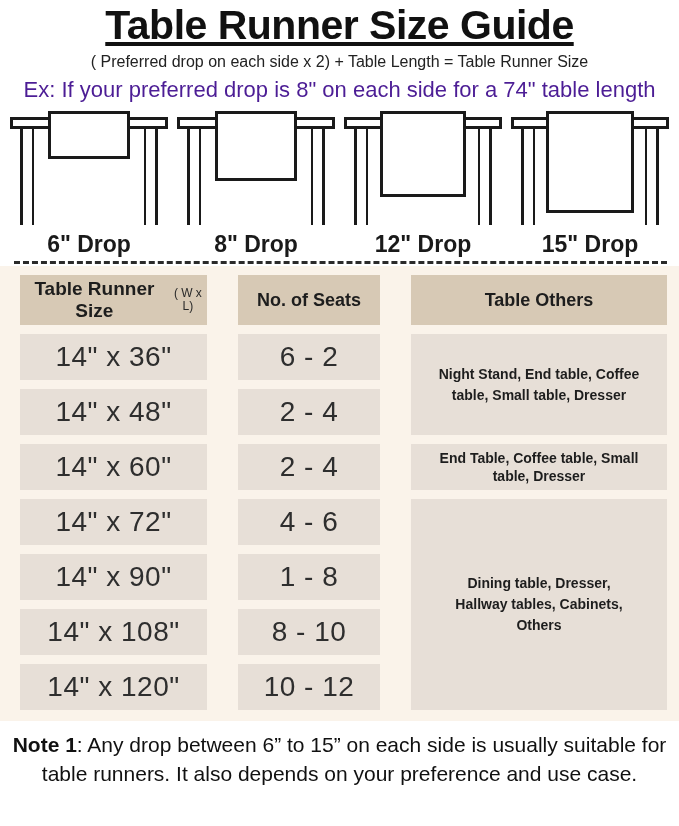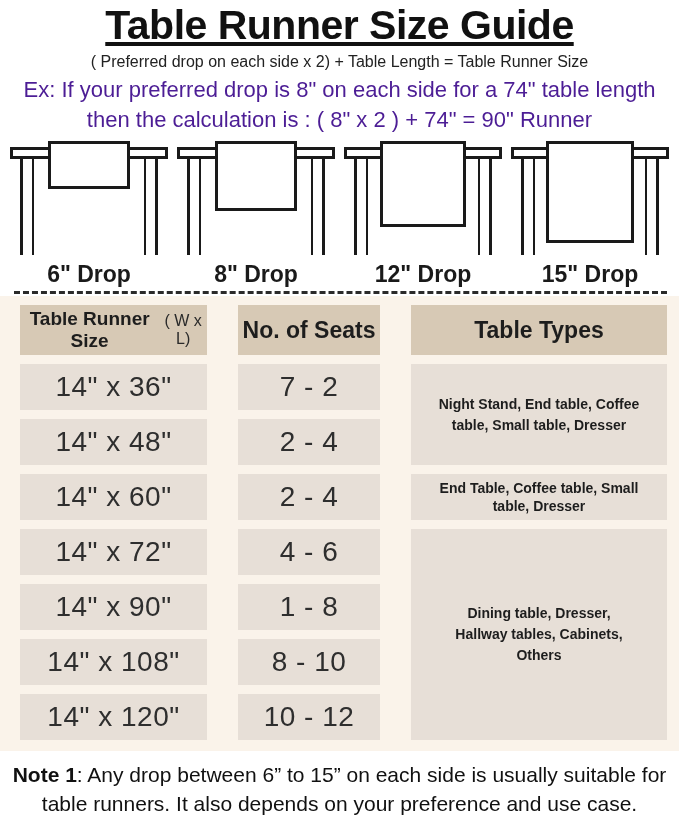--- a/index.html
+++ b/index.html
@@ -74,22 +74,22 @@
     column-gap:31px;
     row-gap:9px;
   }
   .cell{
     display:flex; flex-direction:row;
     align-items:center; justify-content:center;
     text-align:center;
   }
   .hdr{ background:var(--header-bg,#d7c9b5); }
   .hdr .h-main{ font-size:19px; font-weight:bold; line-height:1.15; color:#1d1d1d;}
-  .hdr .h-sub{ font-size:16px; line-height:1.1; color:#2a2a2a;}
-  .hdr .h-big{ font-size:23px; font-weight:bold; color:#1d1d1d;}
+  .hdr .h-sub{ font-size:12px; line-height:1.1; color:#2a2a2a;}
+  .hdr .h-big{ font-size:18px; font-weight:bold; color:#1d1d1d;}
   .data{ background:var(--cell-bg,#e7dfd7); }
   .val{ font-size:28px; font-weight:400; color:#2e2e2e; letter-spacing:0.5px;}
   .types-cell{ background:var(--cell-bg,#e7dfd7); }
   .types-text{ font-size:14px; font-weight:bold; line-height:1.5; color:#1d1d1d;}
   .types-a{ grid-column:3; grid-row:2 / span 2; }
   .types-a .types-text{ max-width:218px; }
   .types-b{ grid-column:3; grid-row:4; }
   .types-b .types-text{ max-width:238px; line-height:1.3; }
   .types-c{ grid-column:3; grid-row:5 / span 4; }
   .types-c .types-text{ max-width:178px; }
@@ -101,21 +101,20 @@
   .note b{ font-weight:bold; }
 </style>
 </head>
 <body>
 
 <div class="page">
 
   <h1 class="title">Table Runner Size Guide</h1>
   <p class="formula">( Preferred drop on each side x 2) + Table Length = Table Runner Size</p>
   <p class="example">Ex: If your preferred drop is 8" on each side for a 74" table length</p>
-  <p class="example">then the calculation is : ( 8" x 2 ) + 74" = 90" Runner</p>
 
   <div class="illus-row">
 
     <div class="illu drop-0">
       <div class="graphic">
         <div class="runner"></div>
         <div class="tabletop"></div>
         <div class="leg left"></div>
         <div class="leg right"></div>
       </div>
@@ -160,28 +159,28 @@
     <div class="size-grid">
 
       <div class="cell hdr">
         <div class="h-main">Table Runner Size</div>
         <div class="h-sub">( W x L)</div>
       </div>
       <div class="cell hdr">
         <div class="h-big">No. of Seats</div>
       </div>
       <div class="cell hdr">
-        <div class="h-big">Table Types</div>
+        <div class="h-big">Table Others</div>
       </div>
 
       <div class="cell data">
           <span class="val">14" x 36"</span>
         </div>
       <div class="cell data">
-          <span class="val">7 - 2</span>
+          <span class="val">6 - 2</span>
         </div>
       <div class="cell types-cell types-a">
           <span class="types-text">Night Stand, End table, Coffee table, Small table, Dresser</span>
         </div>
 
       <div class="cell data">
           <span class="val">14" x 48"</span>
         </div>
       <div class="cell data">
           <span class="val">2 - 4</span>

